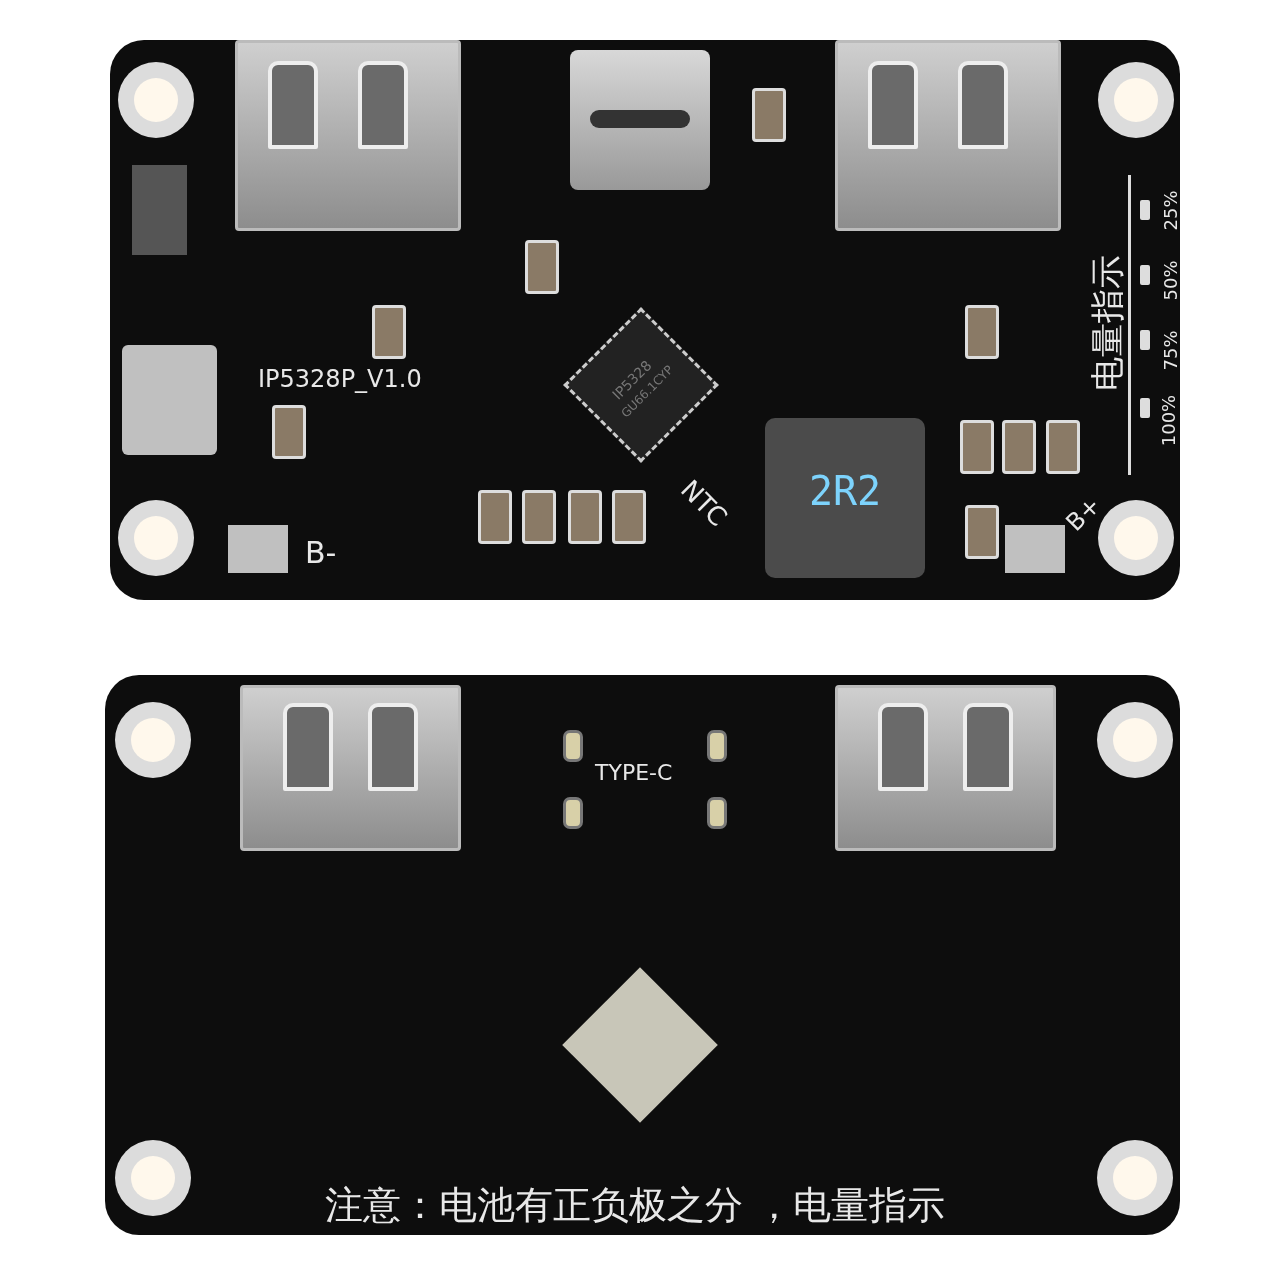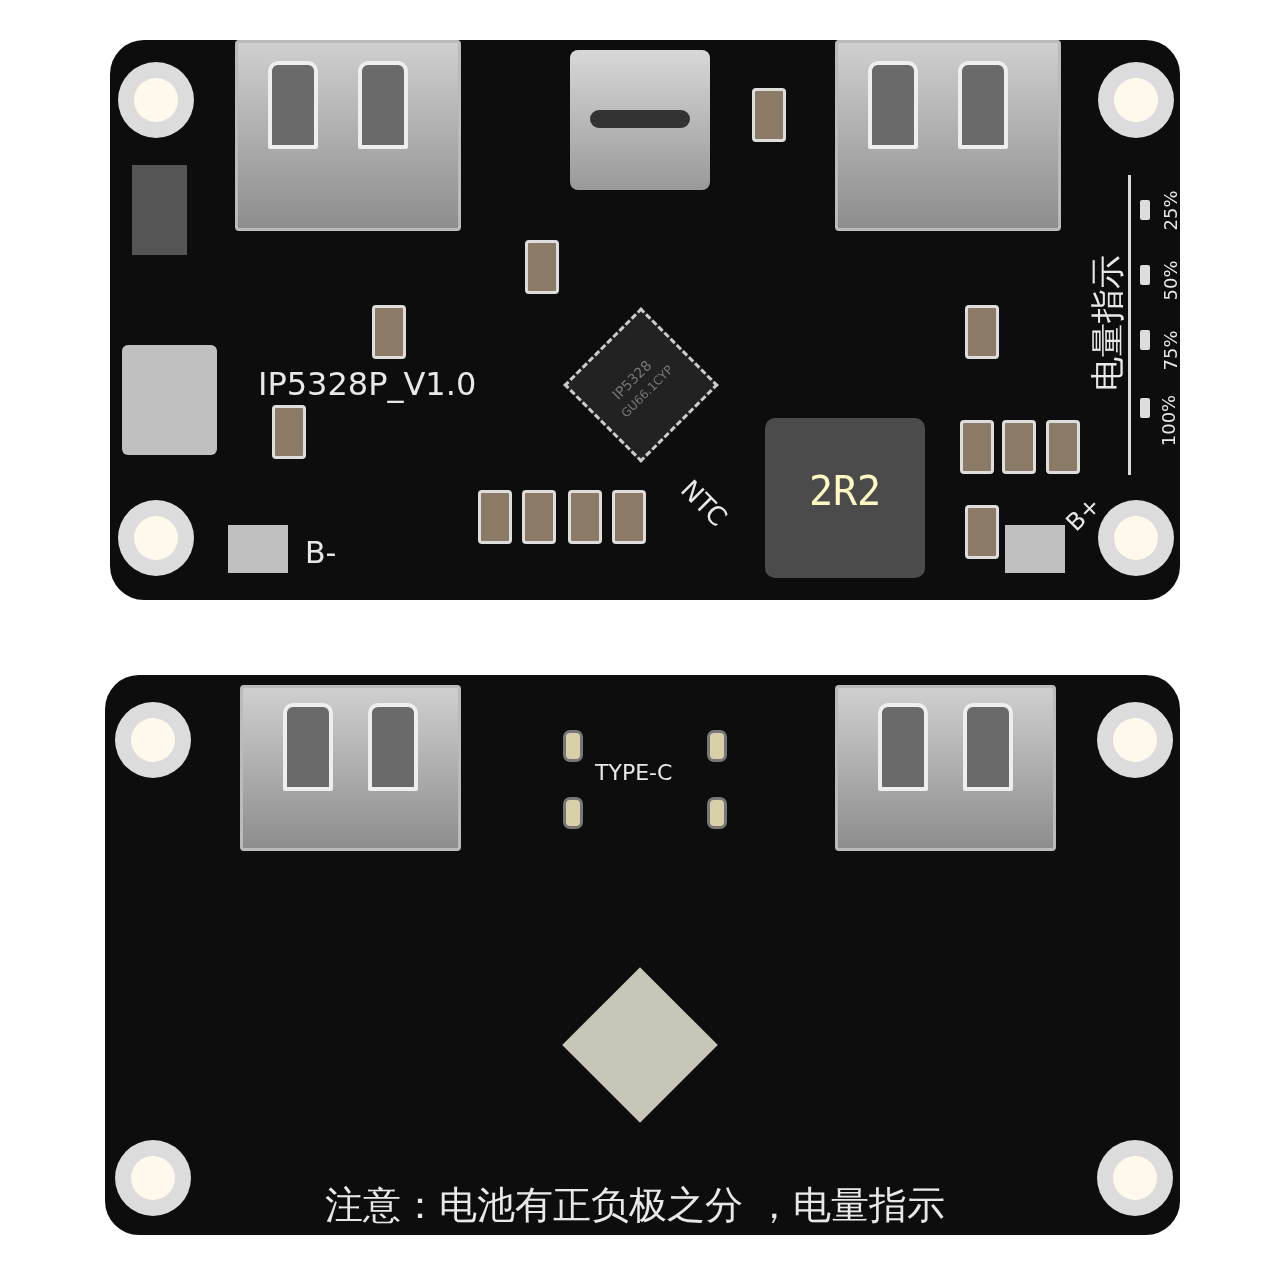--- a/index.html
+++ b/index.html
@@ -8,21 +8,21 @@
   .b1{left:110px;top:40px;width:1070px;height:560px;}
   .b2{left:105px;top:675px;width:1075px;height:560px;}
   .hole{position:absolute;width:76px;height:76px;border-radius:50%;background:#dcdcdc;}
   .hole::after{content:"";position:absolute;left:16px;top:16px;width:44px;height:44px;border-radius:50%;background:#fff8ec;}
   .usb{position:absolute;background:linear-gradient(#cfcfcf,#8d8d8d);border:3px solid #bbb;border-radius:4px;}
   .usb .tab{position:absolute;width:42px;height:80px;top:18px;border:4px solid #eee;border-radius:10px 10px 2px 2px;background:#6a6a6a;}
   .typec{position:absolute;background:linear-gradient(#d8d8d8,#999);border-radius:8px;}
   .typec::after{content:"";position:absolute;left:20px;right:20px;top:60px;height:18px;border-radius:9px;background:#333;}
   .ic{position:absolute;width:104px;height:104px;background:#222;transform:rotate(-45deg);border:3px dashed #ccc;}
   .ind{position:absolute;width:160px;height:160px;background:#4b4b4b;border-radius:10px;}
-  .ind span{position:absolute;left:0;right:0;top:50px;text-align:center;font-size:40px;color:#fef9c3;font-family:"DejaVu Sans Mono",monospace;}
+  .ind span{position:absolute;left:0;right:0;top:50px;text-align:center;font-size:40px;color:#7dd3fc;font-family:"DejaVu Sans Mono",monospace;}
   .cap{position:absolute;width:28px;height:48px;background:#8a7a66;border:3px solid #ddd;border-radius:4px;}
   .silk{position:absolute;color:#e8e8e8;white-space:nowrap;}
   .led{position:absolute;width:10px;height:20px;background:#ddd;border-radius:2px;}
   .pad{position:absolute;background:#c0c0c0;}
   .diamond{position:absolute;left:585px;top:990px;width:110px;height:110px;background:#c8c6b8;transform:rotate(45deg);}
   .oval{position:absolute;width:14px;height:26px;border-radius:7px;background:#d8d0a8;border:3px solid #777;}
 </style>
 </head>
 <body>
 
@@ -62,21 +62,21 @@
 <div class="cap" style="left:965px;top:505px"></div>
 <div class="cap" style="left:272px;top:405px"></div>
 <div class="cap" style="left:372px;top:305px"></div>
 <div class="cap" style="left:965px;top:305px"></div>
 <div class="cap" style="left:752px;top:88px"></div>
 <div class="cap" style="left:525px;top:240px"></div>
 
 <div class="pad" style="left:228px;top:525px;width:60px;height:48px"></div>
 <div class="pad" style="left:1005px;top:525px;width:60px;height:48px"></div>
 
-<div class="silk" style="left:258px;top:365px;font-size:32px">IP5328P_V1.0</div>
+<div class="silk" style="left:258px;top:365px;font-size:24px">IP5328P_V1.0</div>
 <div class="silk" style="left:305px;top:535px;font-size:30px">B-</div>
 <div class="silk" style="left:1065px;top:500px;font-size:24px;transform:rotate(-45deg)">B+</div>
 <div class="silk" style="left:678px;top:488px;font-size:26px;transform:rotate(45deg)">NTC</div>
 
 <div class="silk" style="left:1040px;top:300px;font-size:34px;transform:rotate(-90deg)">电量指示</div>
 <div class="silk" style="left:1150px;top:200px;font-size:18px;transform:rotate(-90deg)">25%</div>
 <div class="silk" style="left:1150px;top:270px;font-size:18px;transform:rotate(-90deg)">50%</div>
 <div class="silk" style="left:1150px;top:340px;font-size:18px;transform:rotate(-90deg)">75%</div>
 <div class="silk" style="left:1143px;top:410px;font-size:18px;transform:rotate(-90deg)">100%</div>
 <div class="led" style="left:1140px;top:200px"></div>

